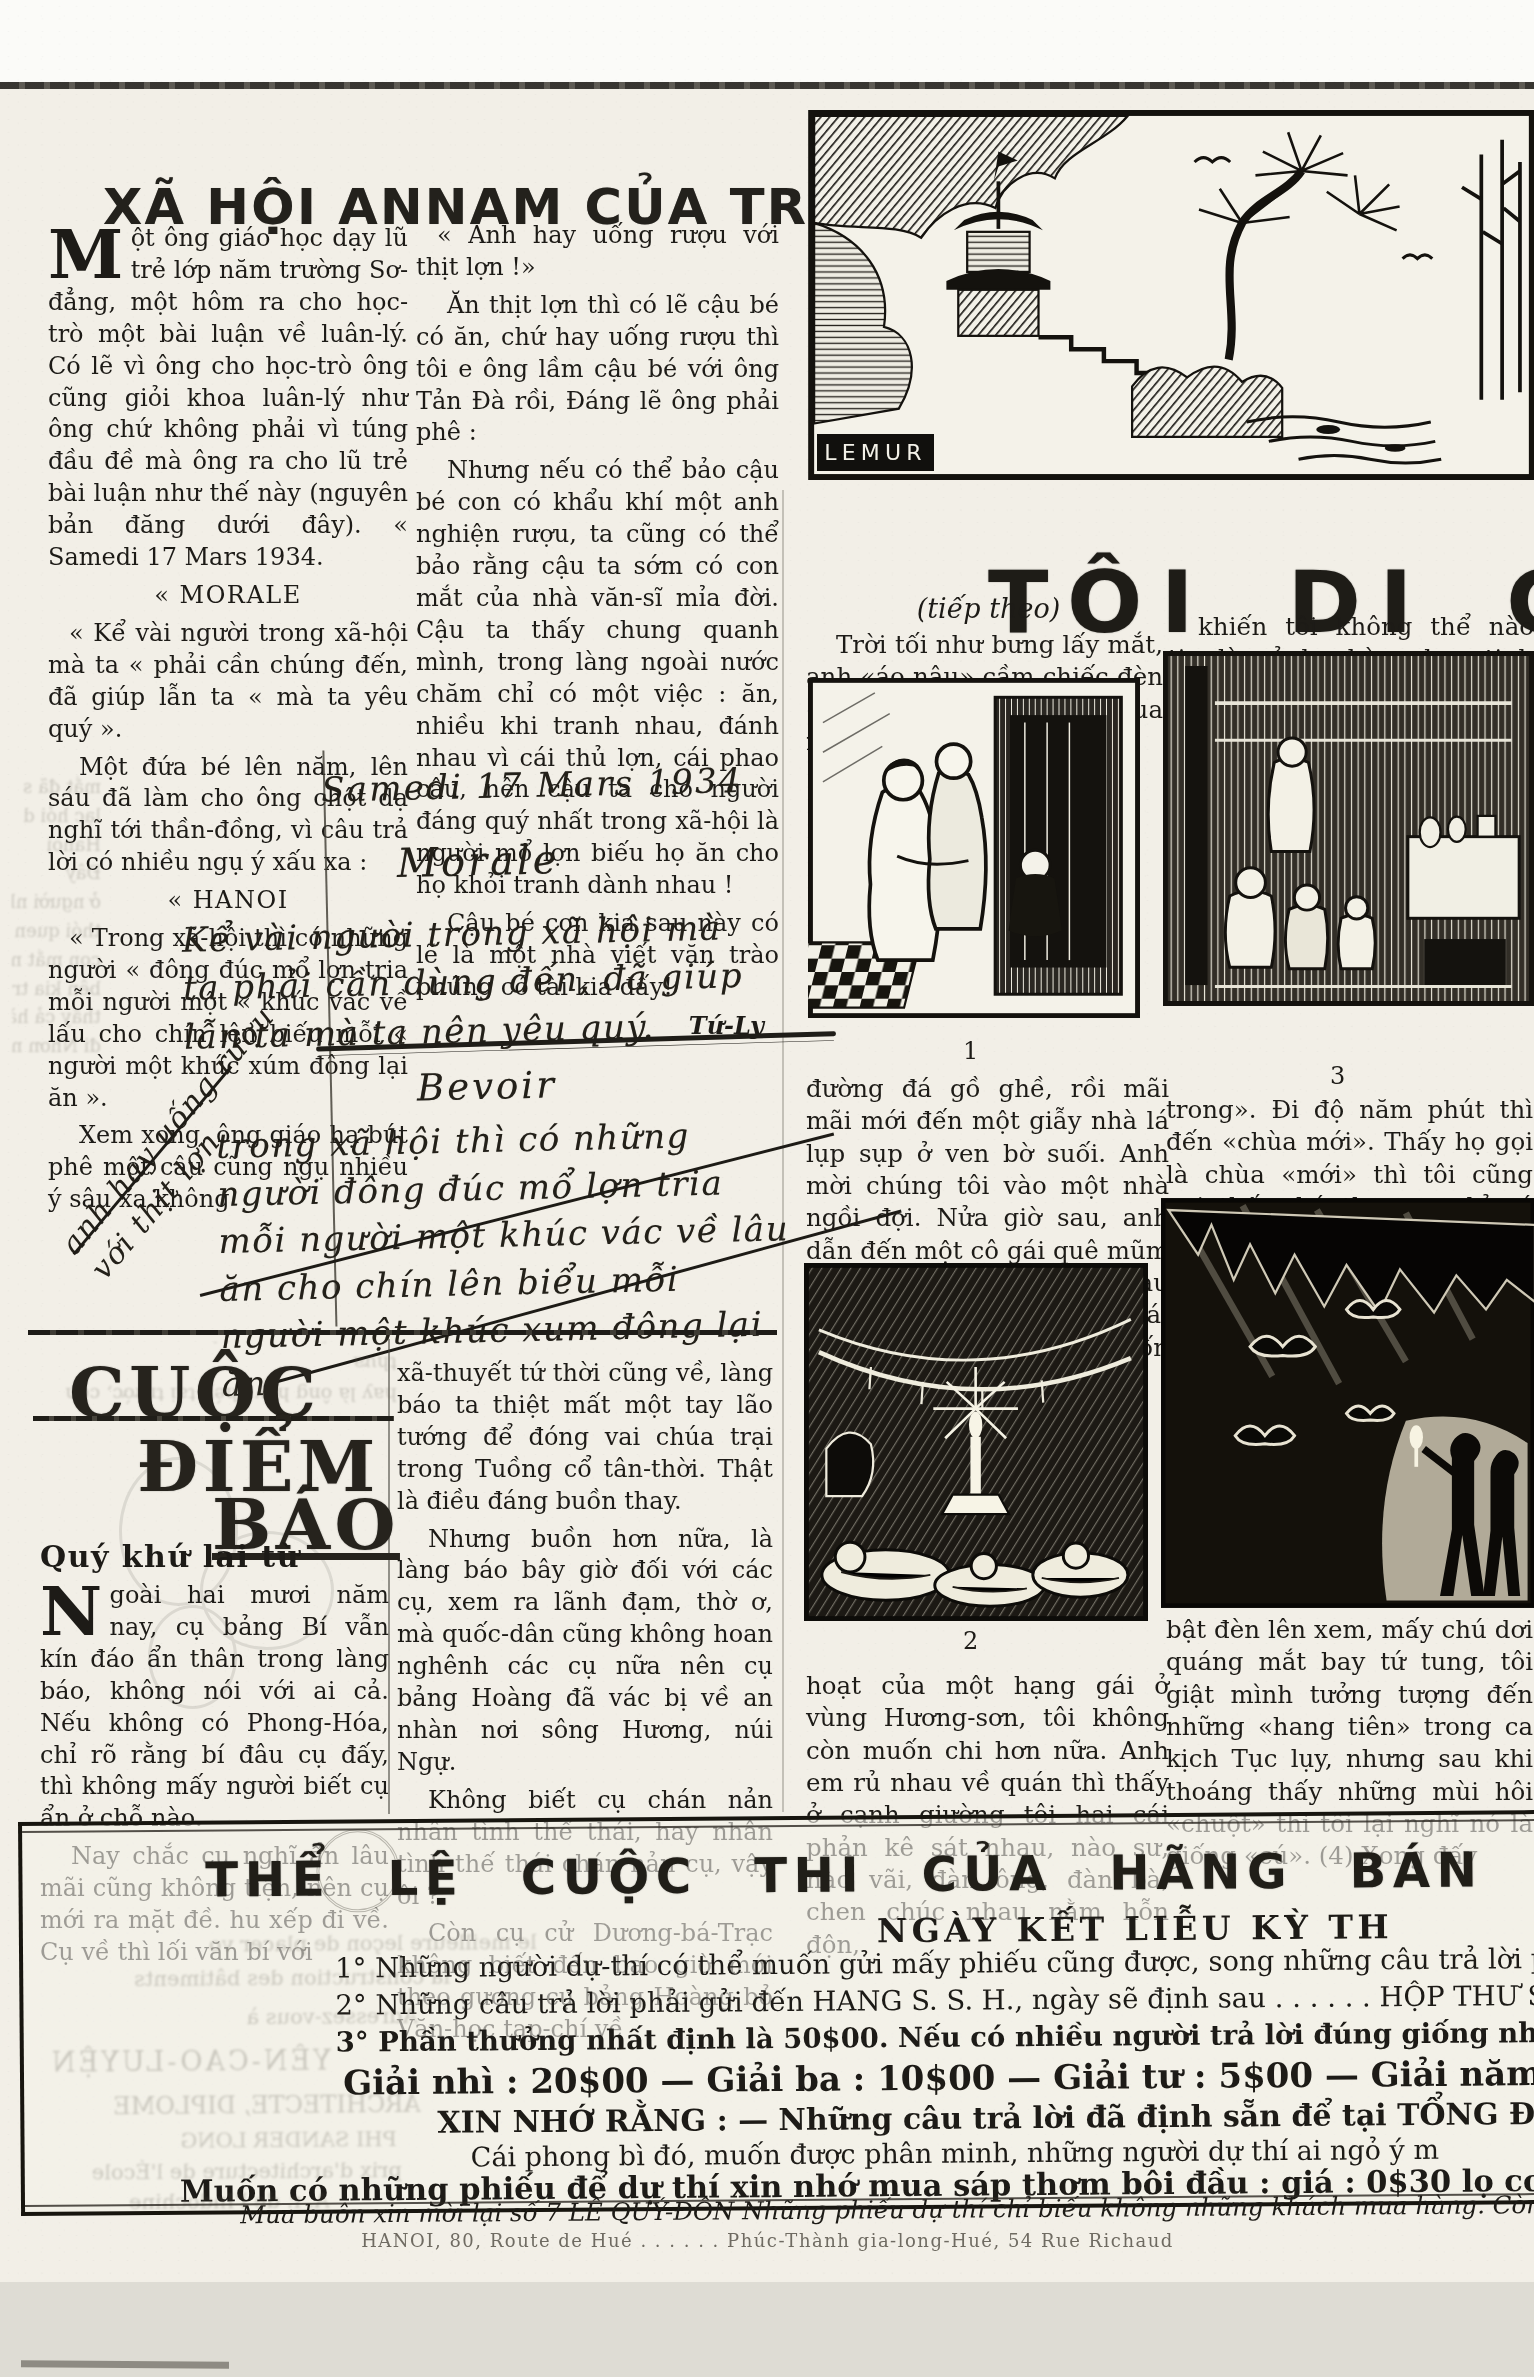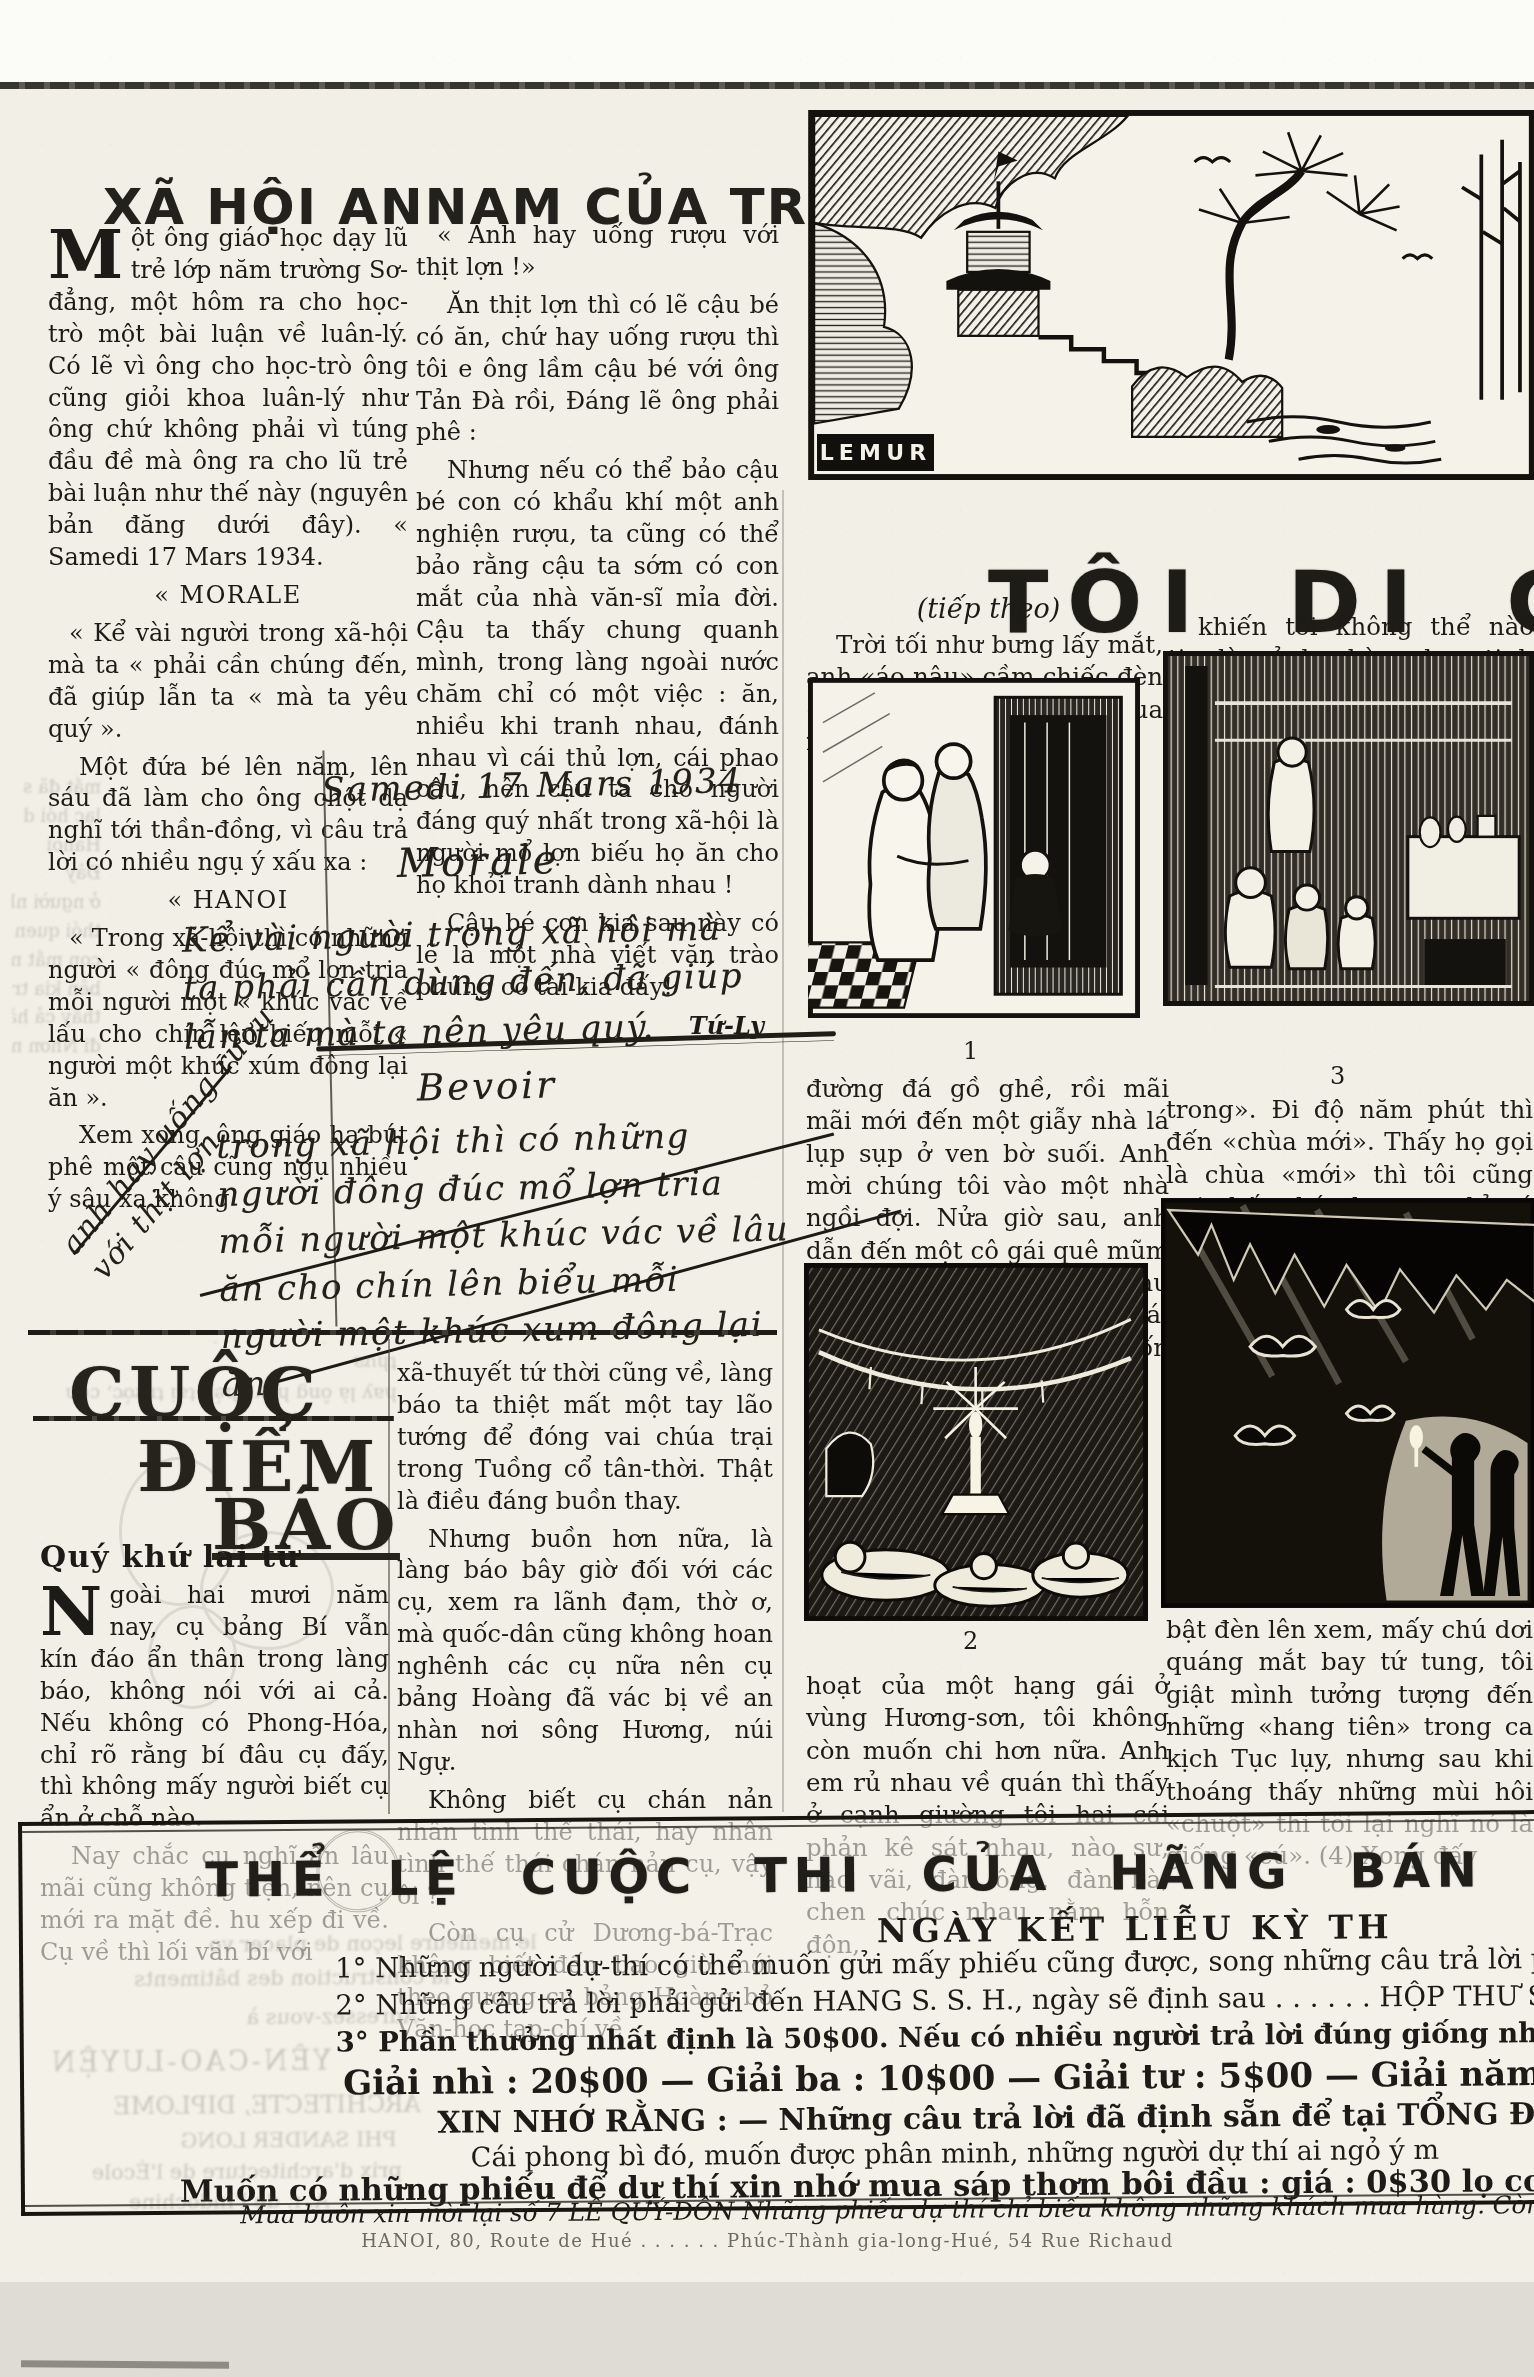--- a/index.html
+++ b/index.html
@@ -63,21 +63,21 @@
   .bleed{color:#6a665b;filter:blur(1px);opacity:.28;font-size:18px;line-height:1.6;}
   .mirror{transform:scale(-1,1);}
   .flip{transform:scale(-1,-1);}
   .margin-bleed{left:12px;top:773px;width:89px;height:535px;overflow:hidden;}
   .margin-bleed span{display:block;white-space:nowrap;}
   .head-bleed{left:48px;top:1342px;width:349px;height:67px;overflow:hidden;font-size:19.3px;}
 
   
   .illus-top{left:808px;top:110px;width:727px;height:370px;}
   .lemur{left:817px;top:434px;width:117px;height:37px;background:#11100d;color:#f3f1e8;
-         font-family:"DejaVu Sans",sans-serif;font-weight:bold;font-size:22px;letter-spacing:5.2px;
+         font-family:"DejaVu Sans",sans-serif;font-weight:normal;font-size:22px;letter-spacing:5.2px;
          display:flex;align-items:center;justify-content:center;}
   .a2-title{left:988px;top:481px;width:669px;font-family:"DejaVu Sans",sans-serif;font-weight:900;
             font-size:86px;letter-spacing:18px;word-spacing:25px;transform:scaleX(1.03);
             transform-origin:left;white-space:nowrap;color:#1e1c17;text-shadow:0 0 1.5px rgba(0,0,0,.4);}
   .a2-cont{left:877px;top:593px;width:223px;text-align:center;font-style:italic;font-size:27px;}
   .a2col{position:absolute;text-align:justify;font-size:24.5px;line-height:1.32;}
   .a2col p{margin:0 0 7.4px 0;text-indent:30px;}
   .a2A1{left:806px;top:629px;width:357px;}
   .a2B1{left:1168px;top:611px;width:366px;}
   .a2A2{left:806px;top:1073px;width:363px;}

